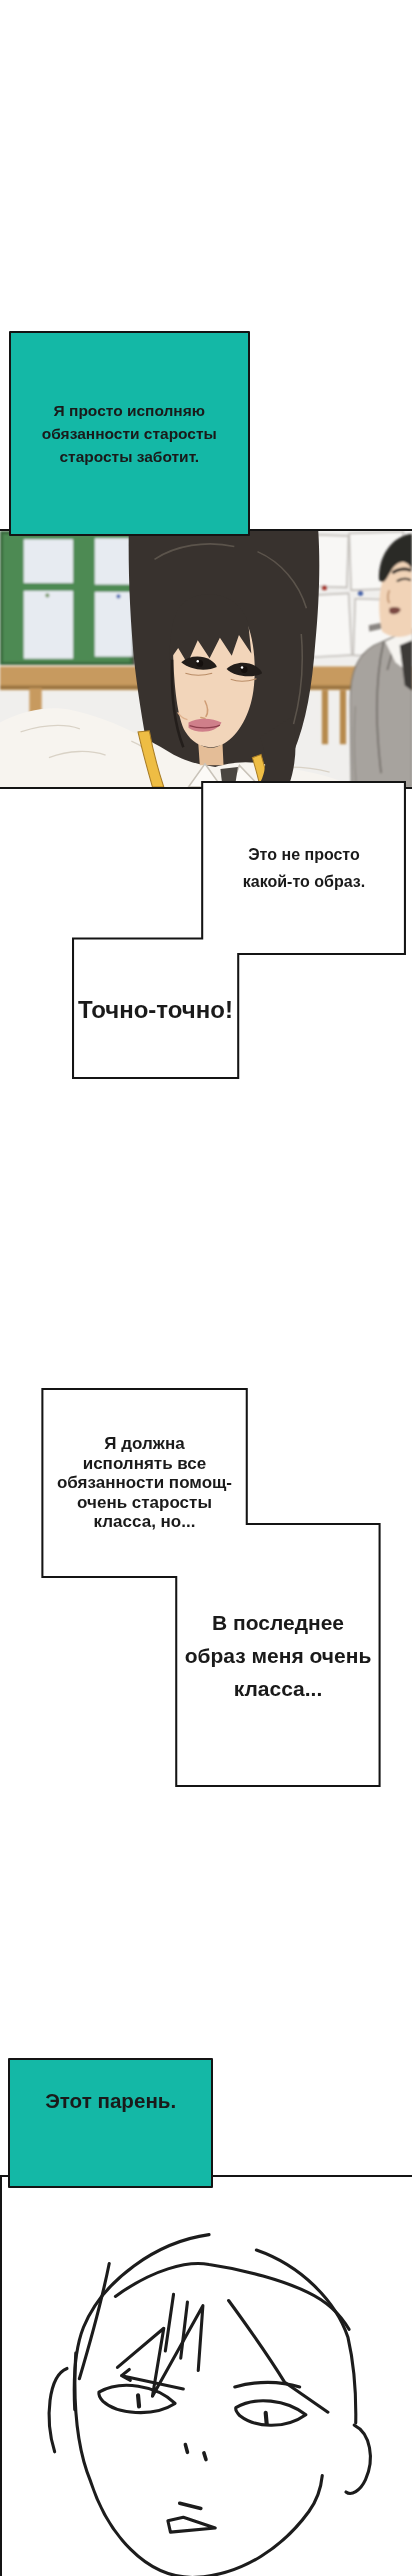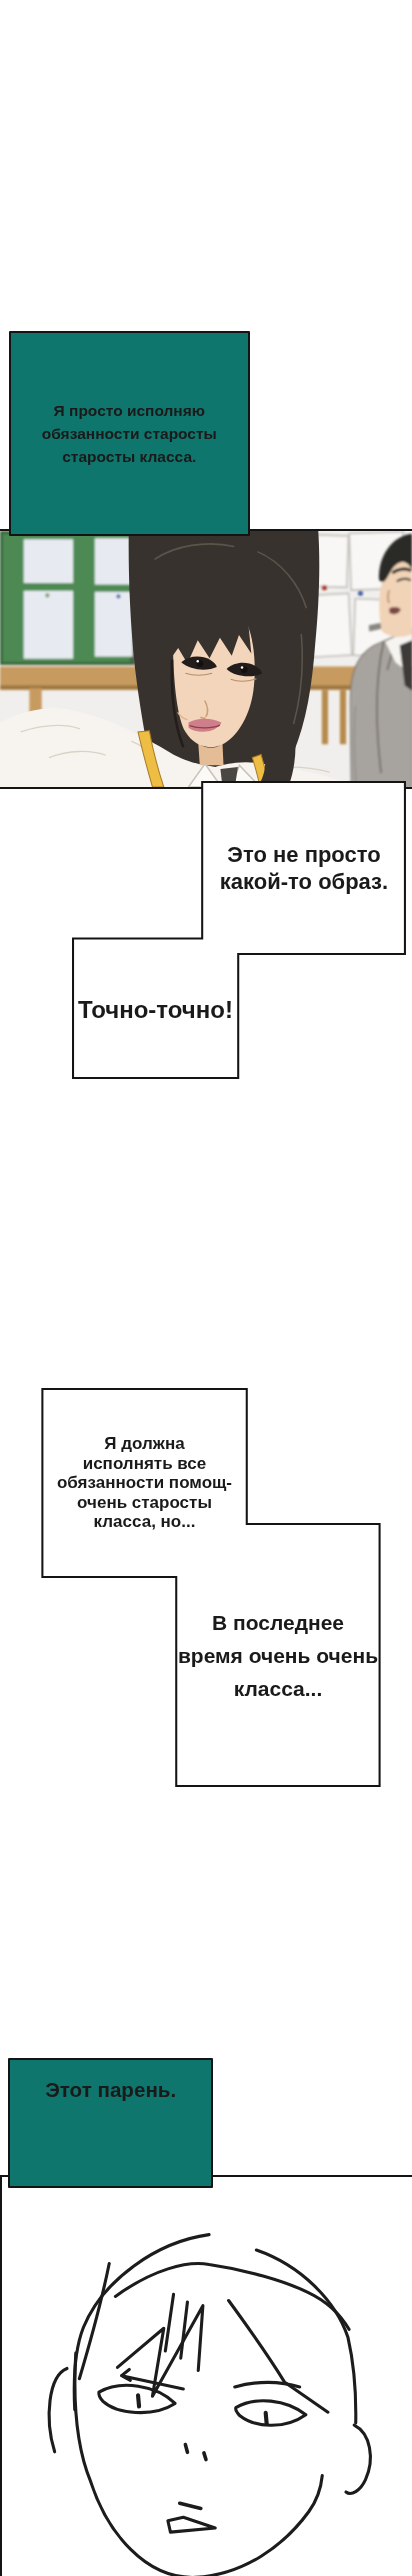--- a/index.html
+++ b/index.html
@@ -1,44 +1,44 @@
 <!DOCTYPE html>
 <html style="font-size:8.2px"><head>
 <meta charset="utf-8">
 <style>
   html,body{margin:0;padding:0;background:#ffffff;}
   #page{position:relative;width:412px;height:2857px;background:#ffffff;overflow:hidden;
         font-family:"Liberation Sans","DejaVu Sans",sans-serif;color:#1a1a1a;}
-  .bubble{position:absolute;background:#0f766e;border:2.1px solid #141414;box-sizing:border-box;
+  .bubble{position:absolute;background:#14b8a6;border:2.1px solid #141414;box-sizing:border-box;
           display:flex;flex-direction:column;align-items:center;justify-content:center;
           text-align:center;font-weight:700;z-index:3;border-radius:1px;}
   .bubble span{display:block;white-space:nowrap;}
   .btxt{position:absolute;display:flex;flex-direction:column;align-items:center;justify-content:center;
         text-align:center;font-weight:700;z-index:4;box-sizing:border-box;}
   .btxt span{display:block;white-space:nowrap;}
   .merge-svg{position:absolute;z-index:3;}
   .panel{position:absolute;box-sizing:border-box;overflow:hidden;z-index:1;background:#fff;}
   #panel-photo{left:0;top:529px;width:412px;height:260px;border-top:2.1px solid #141414;border-bottom:2.1px solid #141414;}
   #panel-sketch{left:0;top:2175px;width:412px;height:462px;border:2.1px solid #141414;border-right:none;}
   #b1{left:8.8px;top:331px;width:241px;height:205px;font-size:15.5px;line-height:23px;}
-  #b2t{left:202px;top:782px;width:204px;height:172px;font-size:22px;line-height:27px;}
+  #b2t{left:202px;top:782px;width:204px;height:172px;font-size:16px;line-height:27px;}
   #b3t{left:73px;top:939px;width:165px;height:140px;font-size:24px;line-height:25px;}
   #b4t{left:42px;top:1389px;width:205px;height:188px;font-size:17px;line-height:19.6px;}
   #b5t{left:176px;top:1524px;width:204px;height:262px;font-size:21px;line-height:33px;}
-  #b6{left:8.2px;top:2058px;width:205px;height:130px;font-size:20.6px;line-height:27px;justify-content:flex-start;padding-top:16px;}
+  #b6{left:8.2px;top:2058px;width:205px;height:130px;font-size:20.6px;line-height:27px;justify-content:flex-start;padding-top:27px;}
 </style>
 </head>
 <body>
 
 <div id="page">
 
   <div class="bubble" id="b1">
     <span>Я просто исполняю</span>
     <span>обязанности старосты</span>
-    <span>старосты класса.</span>
+    <span>старосты заботит.</span>
   </div>
 
   <div class="panel" id="panel-photo">
     <svg width="412" height="256" viewBox="0 0 800 497">
       <defs>
           <filter id="soft" x="-10%" y="-10%" width="120%" height="120%">
             <feGaussianBlur stdDeviation="1.6"></feGaussianBlur>
           </filter>
         </defs>
 
@@ -145,21 +145,21 @@
   </svg>
   <div class="btxt" id="b4t">
     <span>Я должна</span>
     <span>исполнять все</span>
     <span>обязанности помощ-</span>
     <span>очень старосты</span>
     <span>класса, но...</span>
   </div>
   <div class="btxt" id="b5t">
     <span>В последнее</span>
-    <span>время очень очень</span>
+    <span>образ меня очень</span>
     <span>класса...</span>
   </div>
 
   <div class="bubble" id="b6">
     <span>Этот парень.</span>
   </div>
 
   <div class="panel" id="panel-sketch">
     <svg width="410" height="457" viewBox="0 0 796 888">
       <g fill="none" stroke="#1c1c1c" stroke-width="6" stroke-linecap="round" stroke-linejoin="round">

